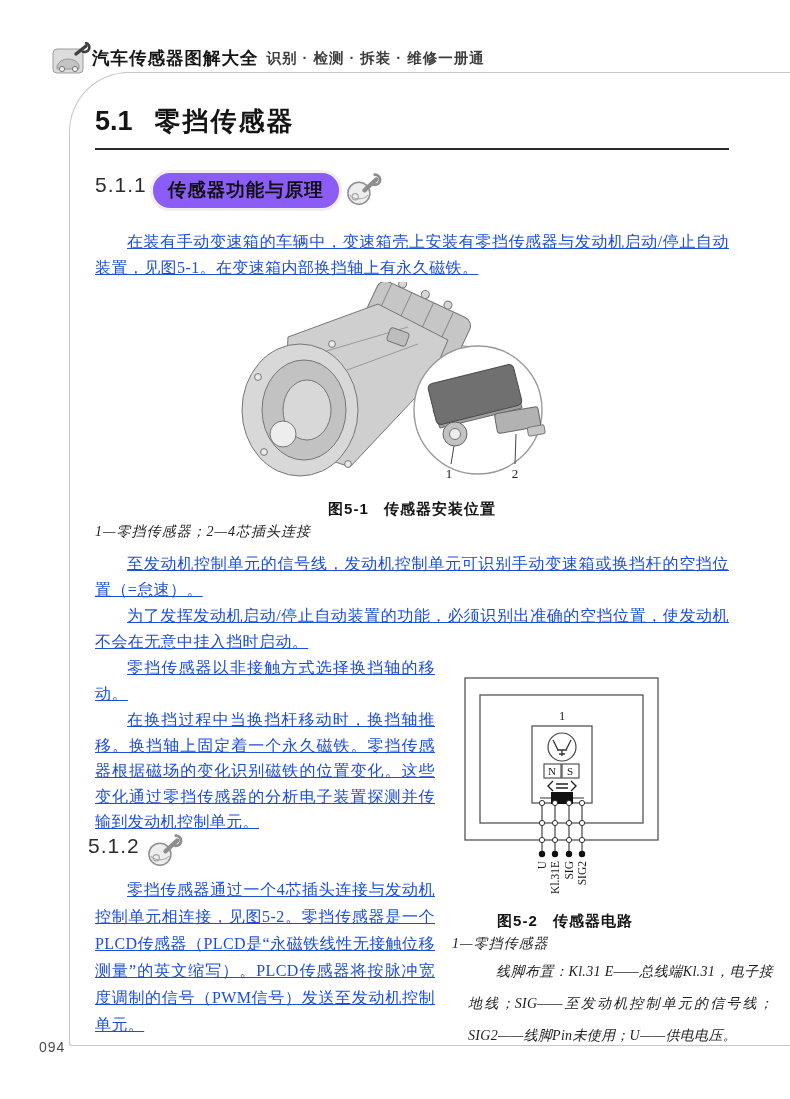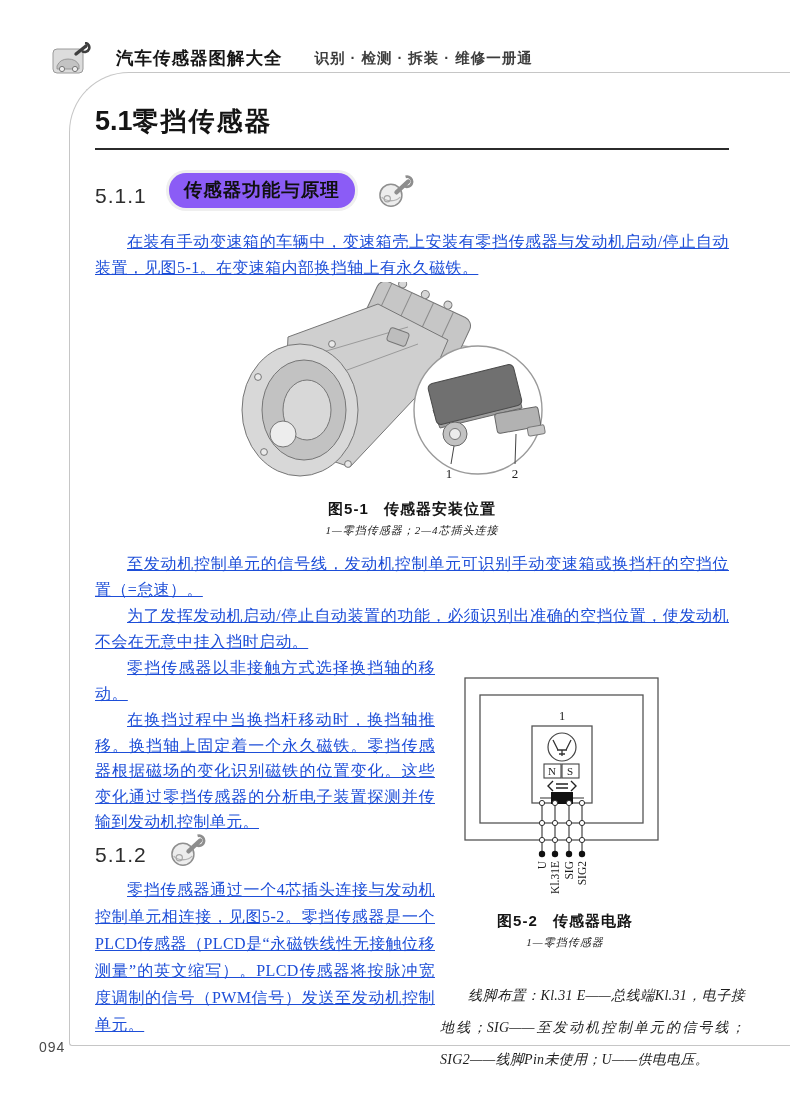--- a/index.html
+++ b/index.html
@@ -1,40 +1,40 @@
 <!DOCTYPE html>
 <html><head>
 <meta charset="utf-8">
 <style>
   html,body{margin:0;padding:0;}
   body{
     position:relative;width:790px;height:1099px;background:#ffffff;
     overflow:hidden;font-family:"Liberation Serif",serif;color:#1b1b1b;
   }
   
-  .hdr{position:absolute;left:52px;top:42px;display:flex;align-items:center;gap:24px;}
+  .hdr{position:absolute;left:52px;top:42px;display:flex;align-items:center;gap:0;}
   .hdr-title{font:bold 17.5px "Liberation Sans",sans-serif;color:#161616;letter-spacing:1px;}
   .hdr-sub{font:600 14.5px "Liberation Sans",sans-serif;color:#3d3d3d;margin-left:8px;letter-spacing:1px;}
   
   .frame{
     position:absolute;left:69px;top:72px;width:760px;height:972px;
     border:1px solid #c6c6c6;border-radius:60px 0 0 3px;
     border-right:none;
   }
   .pagenum{position:absolute;left:39px;top:1039px;font:14px "Liberation Sans",sans-serif;color:#4a4a4a;letter-spacing:1px;}
   
   .sec1{
     position:absolute;left:95px;top:104px;width:634px;
-    display:flex;align-items:baseline;
+    display:flex;align-items:baseline;gap:22px;
     border-bottom:2px solid #2b2b2b;padding-bottom:9px;
   }
   .sec1 .num{font:bold 27px "Liberation Sans",sans-serif;color:#141414;}
   .sec1 .ttl{font:bold 26px "Liberation Sans",sans-serif;color:#141414;letter-spacing:2px;}
   
-  .subhead{position:absolute;display:flex;align-items:flex-end;gap:22px;}
+  .subhead{position:absolute;display:flex;align-items:flex-start;gap:6px;}
   .subhead .num{font:500 21px "Liberation Sans",sans-serif;color:#2c2c2c;letter-spacing:1px;}
   .pill{
     background:#8b5cf6;border-radius:17px;padding:4px 15px 6px;
     font:bold 18.5px "Liberation Sans",sans-serif;color:#101010;letter-spacing:1px;
     box-shadow:0 0 0 3px #efefef;
   }
   .tool-ic{width:37px;height:33px;flex:0 0 auto;}
   
   .para{
     position:absolute;font-size:16px;line-height:26px;text-align:justify;
@@ -43,27 +43,27 @@
   .para.wide{left:95px;width:634px;}
   .para.col{left:95px;width:340px;}
   
   .figwrap{position:absolute;}
   .cap{
     position:absolute;text-align:center;
     font:bold 15px "Liberation Sans",sans-serif;color:#141414;letter-spacing:1px;
   }
   .cap .gap{display:inline-block;width:10px;}
   .legend{
-    position:absolute;text-align:center;font-style:italic;
-    font-size:11px;color:#222;letter-spacing:1px;font-family:"Liberation Serif",serif;
+    position:absolute;text-align:left;font-style:italic;
+    font-size:14px;color:#222;letter-spacing:1px;font-family:"Liberation Serif",serif;
   }
   .pinnote{
-    position:absolute;left:440px;top:956px;width:305px;
+    position:absolute;left:468px;top:956px;width:305px;
     font-style:italic;font-size:14px;line-height:32px;text-align:justify;
-    text-indent:2em;color:#1d1d1d;letter-spacing:0.3px;margin-top:24px;
+    text-indent:2em;color:#1d1d1d;letter-spacing:0.3px;
   }
   svg text{font-family:"Liberation Serif",serif;fill:#1b1b1b;}
 </style>
 </head>
 <body>
 
 <div class="hdr">
   <svg class="hdr-ic" width="40" height="32" viewBox="0 0 40 32">
     <rect x="1" y="7" width="30" height="24" rx="4" fill="#dcdcdc" stroke="#9a9a9a"></rect>
     <path d="M5 24 q3 -7 11 -7 q8 0 11 6 l0 4 l-22 0 Z" fill="#c3c3c3" stroke="#8a8a8a" stroke-width="0.8"></path>
@@ -154,21 +154,21 @@
   <span>传感器安装位置</span>
 </div>
 <div class="legend" style="left:95px;top:523px;width:634px;">1—零挡传感器；2—4芯插头连接</div>
 
 <div class="para wide" style="top:551px;">至发动机控制单元的信号线，发动机控制单元可识别手动变速箱或换挡杆的空挡位置（=怠速）。</div>
 <div class="para wide" style="top:603px;">为了发挥发动机启动/停止自动装置的功能，必须识别出准确的空挡位置，使发动机不会在无意中挂入挡时启动。</div>
 
 <div class="para col" style="top:655px;">零挡传感器以非接触方式选择换挡轴的移动。</div>
 <div class="para col" style="top:707px;line-height:25.5px;">在换挡过程中当换挡杆移动时，换挡轴推移。换挡轴上固定着一个永久磁铁。零挡传感器根据磁场的变化识别磁铁的位置变化。这些变化通过零挡传感器的分析电子装置探测并传输到发动机控制单元。</div>
 
-<div class="subhead" style="left:95px;top:834px;">
+<div class="subhead" style="left:88px;top:834px;">
   <span class="num">5.1.2</span>
   <svg class="tool-ic" viewBox="0 0 40 36">
     <circle cx="15" cy="22" r="12" fill="#ededed" stroke="#8f8f8f" stroke-width="1.6"></circle>
     <path d="M5 24 a11 7 0 0 0 20 0" fill="none" stroke="#b3b3b3" stroke-width="1.4"></path>
     <circle cx="11" cy="26" r="3.4" fill="none" stroke="#a6a6a6" stroke-width="1.3"></circle>
     <path d="M34 7 L21 19" stroke="#8e8e8e" stroke-width="4.6" stroke-linecap="round"></path>
     <path d="M31 2 a5.5 5.5 0 1 1 -2 9.5" fill="none" stroke="#8e8e8e" stroke-width="3"></path>
   </svg>
 </div>
 

